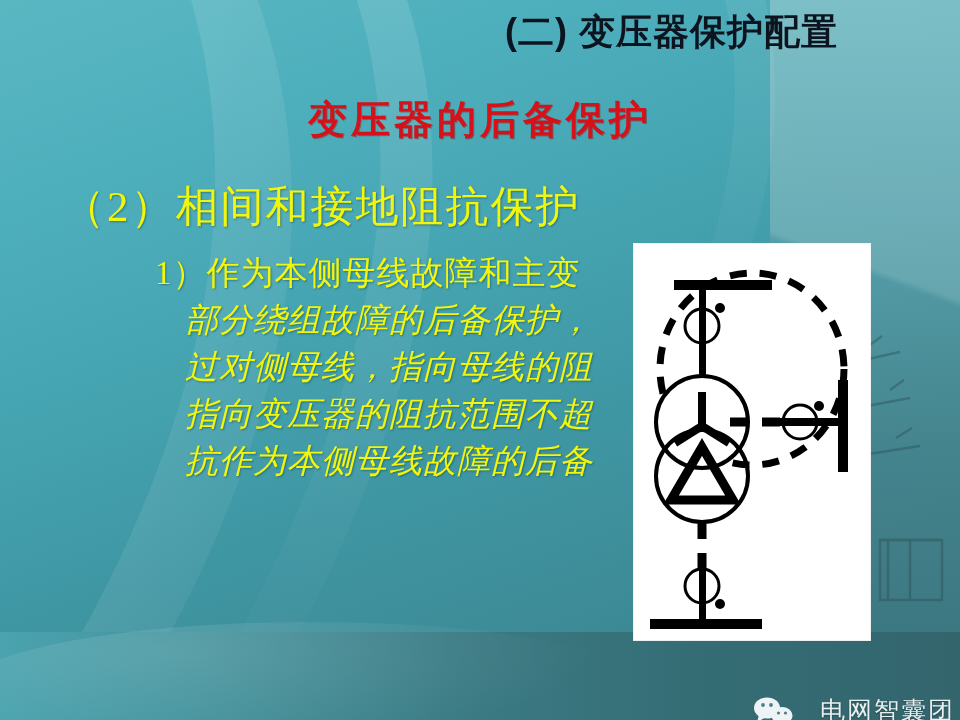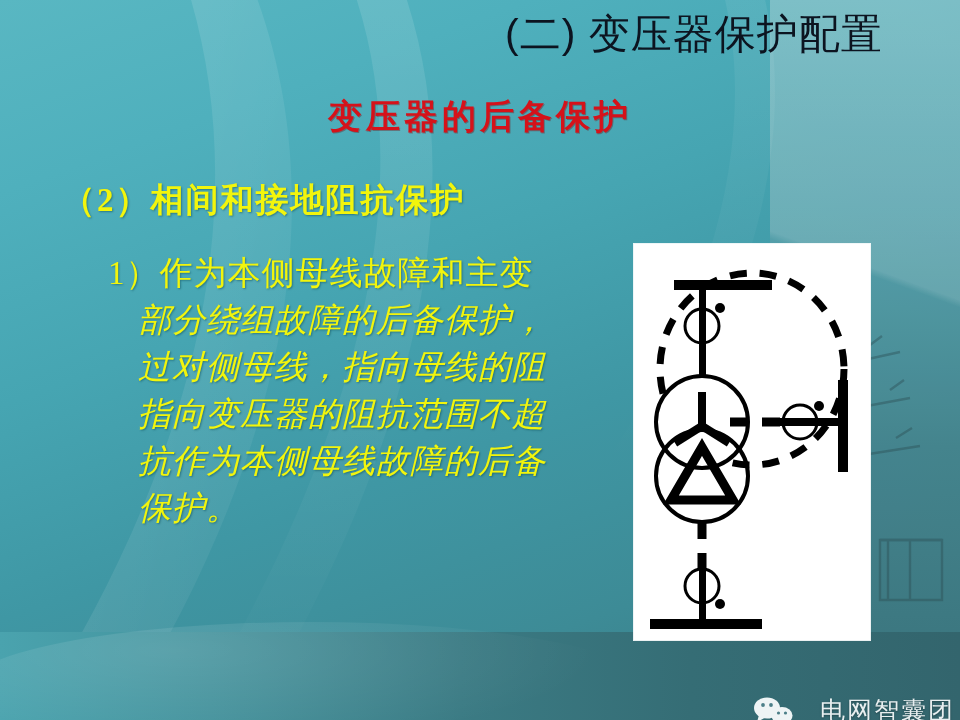--- a/index.html
+++ b/index.html
@@ -39,47 +39,47 @@
   }
   .darkband::before{
     content:"";position:absolute;left:-40px;top:-10px;width:700px;height:140px;
     border-radius:50%;
     background:radial-gradient(ellipse at 30% 20%,rgba(255,255,255,.12),rgba(255,255,255,0) 62%);
   }
 
   
   .hdr-title{
     position:absolute;left:505px;top:12px;width:420px;
-    font-size:41px;line-height:1.1;font-weight:400;color:#0c1420;
+    font-size:36px;line-height:1.1;font-weight:700;color:#0c1420;
     font-family:"Liberation Sans","DejaVu Sans",sans-serif;
     letter-spacing:1px;white-space:nowrap;
   }
 
   .main-title{
     position:absolute;left:0;top:98px;width:960px;
     text-align:center;
-    font-size:34px;line-height:1.12;font-weight:700;
+    font-size:39px;line-height:1.12;font-weight:700;
     color:#d5121a;letter-spacing:4px;
     text-shadow:1px 1px 0 rgba(120,0,0,.35);
   }
 
   .sub-title{
     position:absolute;left:62px;top:180px;
-    font-size:33px;line-height:1.25;font-weight:700;
+    font-size:43px;line-height:1.25;font-weight:400;
     color:#f2f50c;letter-spacing:2px;
     text-shadow:1px 1px 2px rgba(0,60,70,.45);
   }
 
   .body-block{
     position:absolute;left:108px;top:250px;width:505px;
     font-size:33px;line-height:47px;
     color:#f2f50c;letter-spacing:1px;
     text-shadow:1px 1px 2px rgba(0,60,70,.45);
   }
-  .body-block .ln{white-space:nowrap;}
+  .body-block .ln{white-space:nowrap;margin-left:47px;}
   .body-block .ln.indent{padding-left:30px;font-style:italic;}
 
   
   .diagram-panel{
     position:absolute;left:634px;top:244px;width:236px;height:396px;
     background:#ffffff;
     box-shadow:0 0 0 1px rgba(255,255,255,.9);
   }
   .diagram-panel svg{display:block;width:100%;height:100%;}
 
@@ -145,21 +145,20 @@
   <div class="main-title">变压器的后备保护</div>
 
   <div class="sub-title">（2）相间和接地阻抗保护</div>
 
   <div class="body-block">
     <div class="ln">1）作为本侧母线故障和主变</div>
     <div class="ln indent">部分绕组故障的后备保护，</div>
     <div class="ln indent">过对侧母线，指向母线的阻</div>
     <div class="ln indent">指向变压器的阻抗范围不超</div>
     <div class="ln indent">抗作为本侧母线故障的后备</div>
-    <div class="ln indent">保护。</div>
   </div>
 
   <div class="diagram-panel">
     <svg viewBox="0 0 236 396" preserveAspectRatio="xMidYMid meet">
 
       <ellipse cx="118" cy="125" rx="92" ry="96" fill="none" stroke="#000" stroke-width="7" stroke-dasharray="17 13" stroke-linecap="butt"></ellipse>
 
       <rect x="40" y="36" width="98" height="10" fill="#000"></rect>
 
       <rect x="65" y="40" width="7" height="108" fill="#000"></rect>

